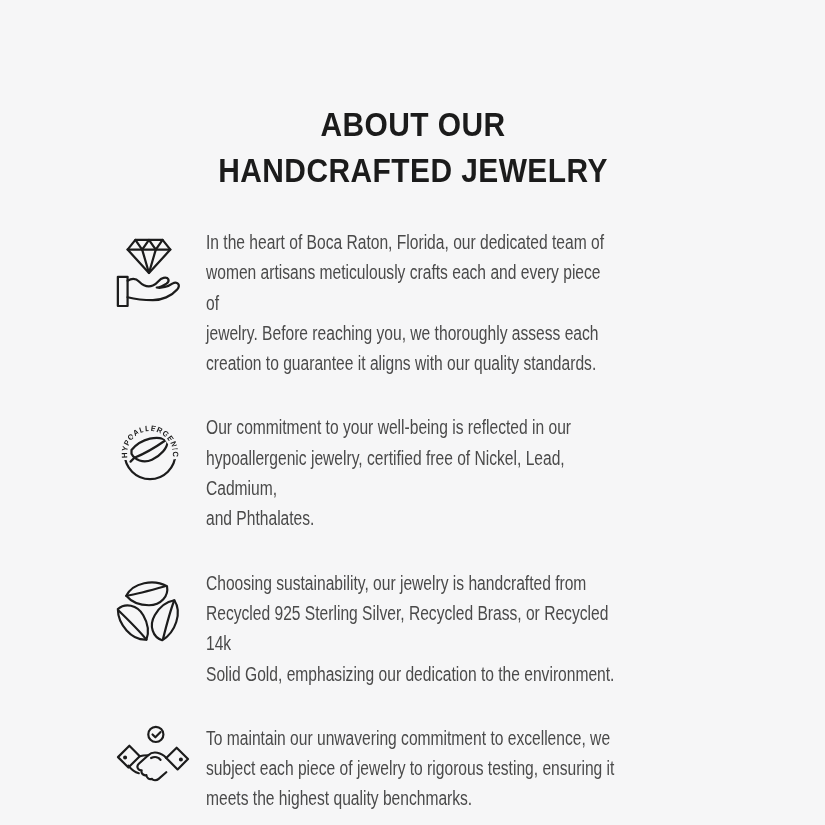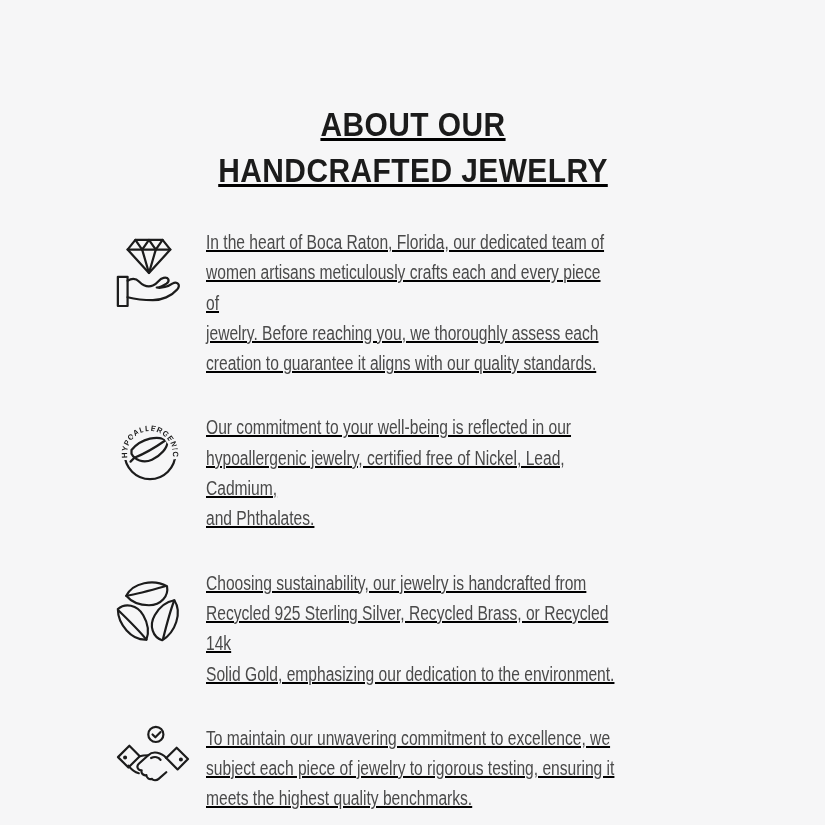--- a/index.html
+++ b/index.html
@@ -11,21 +11,20 @@
     height: 825px;
     background: #f6f6f7;
     font-family: "Liberation Sans", sans-serif;
     overflow: hidden;
   }
   .content {
     width: 640px;
     margin: 0 auto;
     padding-top: 101px;
     box-sizing: border-box;
-    text-decoration: underline;
   }
   .page-title {
     margin: 0 0 33px 0;
     text-align: center;
     font-size: 34px;
     font-weight: 700;
     line-height: 46px;
     letter-spacing: 0.5px;
     color: #1b1b1b;
     transform: scaleX(0.88);

